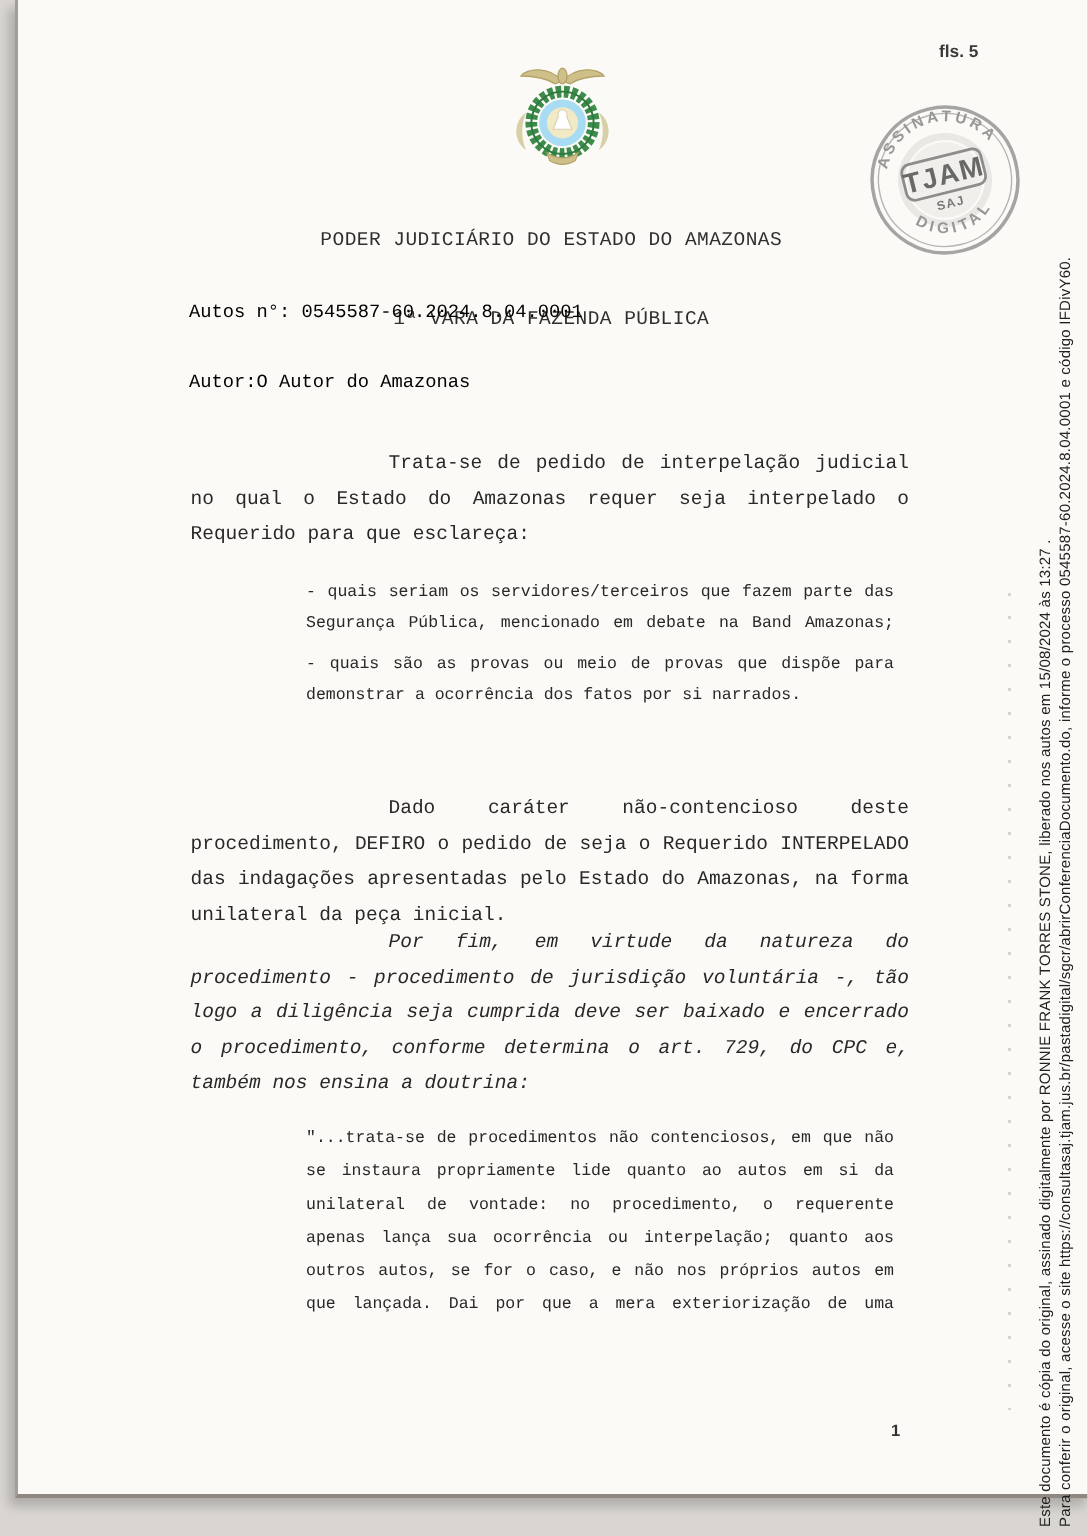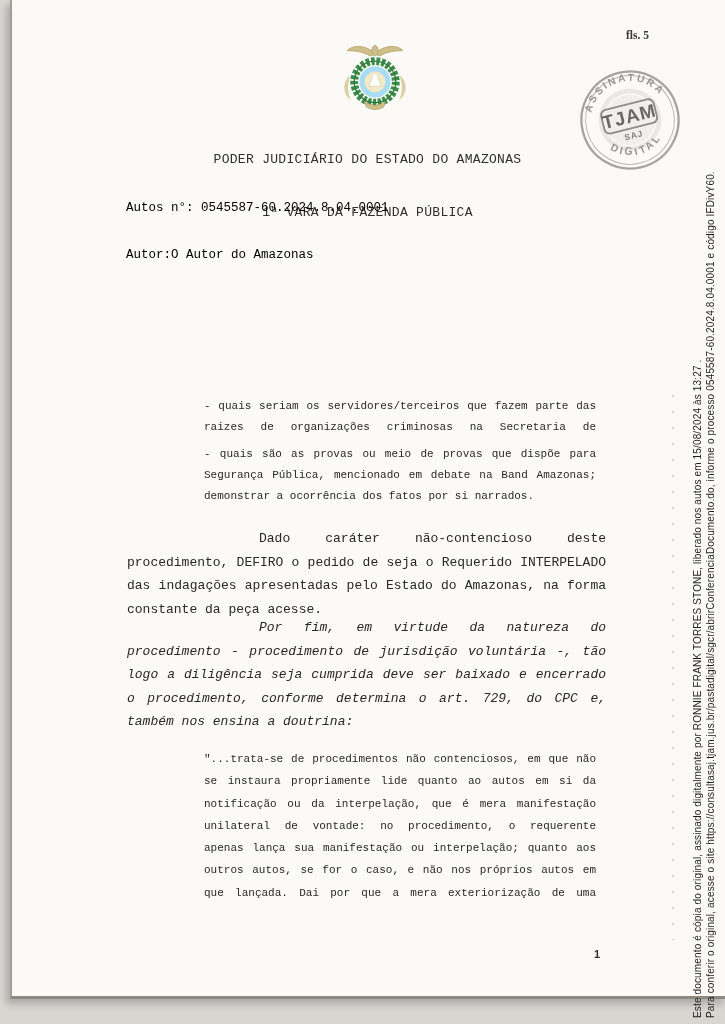--- a/index.html
+++ b/index.html
@@ -10,21 +10,21 @@
   }
   .sheet {
     position:absolute; left:10px; top:0; width:715px; height:996px;
     background:#fcfaf6;
     border-left:2px solid #a39d96;
     border-bottom:3px solid #8f8880;
     box-shadow:-4px 5px 7px rgba(0,0,0,0.20);
   }
   .folio {
     position:absolute; top:29px; left:626px;
-    font-family:Liberation Serif, serif;
+    font-family:Liberation Sans, sans-serif;
     font-size:11.5px; font-weight:700; color:#3a3a3a;
   }
   .emblem { position:absolute; left:331px; top:42px; }
   .court {
     position:absolute; left:5px; top:116px; width:725px;
     text-align:center; font-size:13px; line-height:17.5px;
     color:#2f2f2f; letter-spacing:0.3px; white-space:pre;
   }
   .stamp {
     position:absolute; left:574px; top:64px; width:112px; height:112px;
@@ -117,50 +117,53 @@
   <div class="court">
     <div>PODER JUDICIÁRIO DO ESTADO DO AMAZONAS</div>
     <div>1ª VARA DA FAZENDA PÚBLICA</div>
   </div>
 
   <div class="case-info">
     <div>Autos n°: 0545587-60.2024.8.04.0001</div>
     <div>Autor:O Autor do Amazonas</div>
   </div>
 
+  <div class="para" style="top:297px;">
+    <div class="jl ind">Trata-se de pedido de interpelação judicial</div>
+    <div class="jl">no qual o Estado do Amazonas requer seja interpelado o</div>
+    <div class="ll">Requerido para que esclareça:</div>
+  </div>
 
-  <div class="quote" style="top:396px;">
+  <div class="quote" style="top:385px;">
     <div class="jl">- quais seriam os servidores/terceiros que fazem parte das</div>
-    <div class="jl">raizes de organizações criminosas na Secretaria de</div>
+    <div class="jl">Segurança Pública, mencionado em debate na Band Amazonas;</div>
     <div class="jl gap">- quais são as provas ou meio de provas que dispõe para</div>
-    <div class="jl">Segurança Pública, mencionado em debate na Band Amazonas;</div>
     <div class="ll">demonstrar a ocorrência dos fatos por si narrados.</div>
   </div>
 
   <div class="para" style="top:527px;">
     <div class="jl ind">Dado caráter não-contencioso deste</div>
     <div class="jl">procedimento, DEFIRO o pedido de seja o Requerido INTERPELADO</div>
     <div class="jl">das indagações apresentadas pelo Estado do Amazonas, na forma</div>
-    <div class="ll">constante da peça acesse.</div>
+    <div class="ll">unilateral da peça inicial.</div>
   </div>
 
   <div class="para" style="top:616px;font-style:italic;">
     <div class="jl ind">Por fim, em virtude da natureza do</div>
     <div class="jl">procedimento - procedimento de jurisdição voluntária -, tão</div>
     <div class="jl">logo a diligência seja cumprida deve ser baixado e encerrado</div>
     <div class="jl">o procedimento, conforme determina o art. 729, do CPC e,</div>
     <div class="ll">também nos ensina a doutrina:</div>
   </div>
 
   <div class="quote" id="quote-doctrine" style="top:748px;">
     <div class="jl">"...trata-se de procedimentos não contenciosos, em que não</div>
     <div class="jl">se instaura propriamente lide quanto ao autos em si da</div>
-    <div class="jl">notificação ou da interpelação, que é mera manifestação</div>
     <div class="jl">unilateral de vontade: no procedimento, o requerente</div>
-    <div class="jl">apenas lança sua manifestação ou interpelação; quanto aos</div>
+    <div class="jl">apenas lança sua ocorrência ou interpelação; quanto aos</div>
     <div class="jl">outros autos, se for o caso, e não nos próprios autos em</div>
     <div class="jl">que lançada. Dai por que a mera exteriorização de uma</div>
   </div>
 
   <div class="pagenum">1</div>
 
   <div class="artifact"></div>
 
   <div class="sidenote">
     <div>Este documento é cópia do original, assinado digitalmente por RONNIE FRANK TORRES STONE, liberado nos autos em 15/08/2024 às 13:27 .</div>

